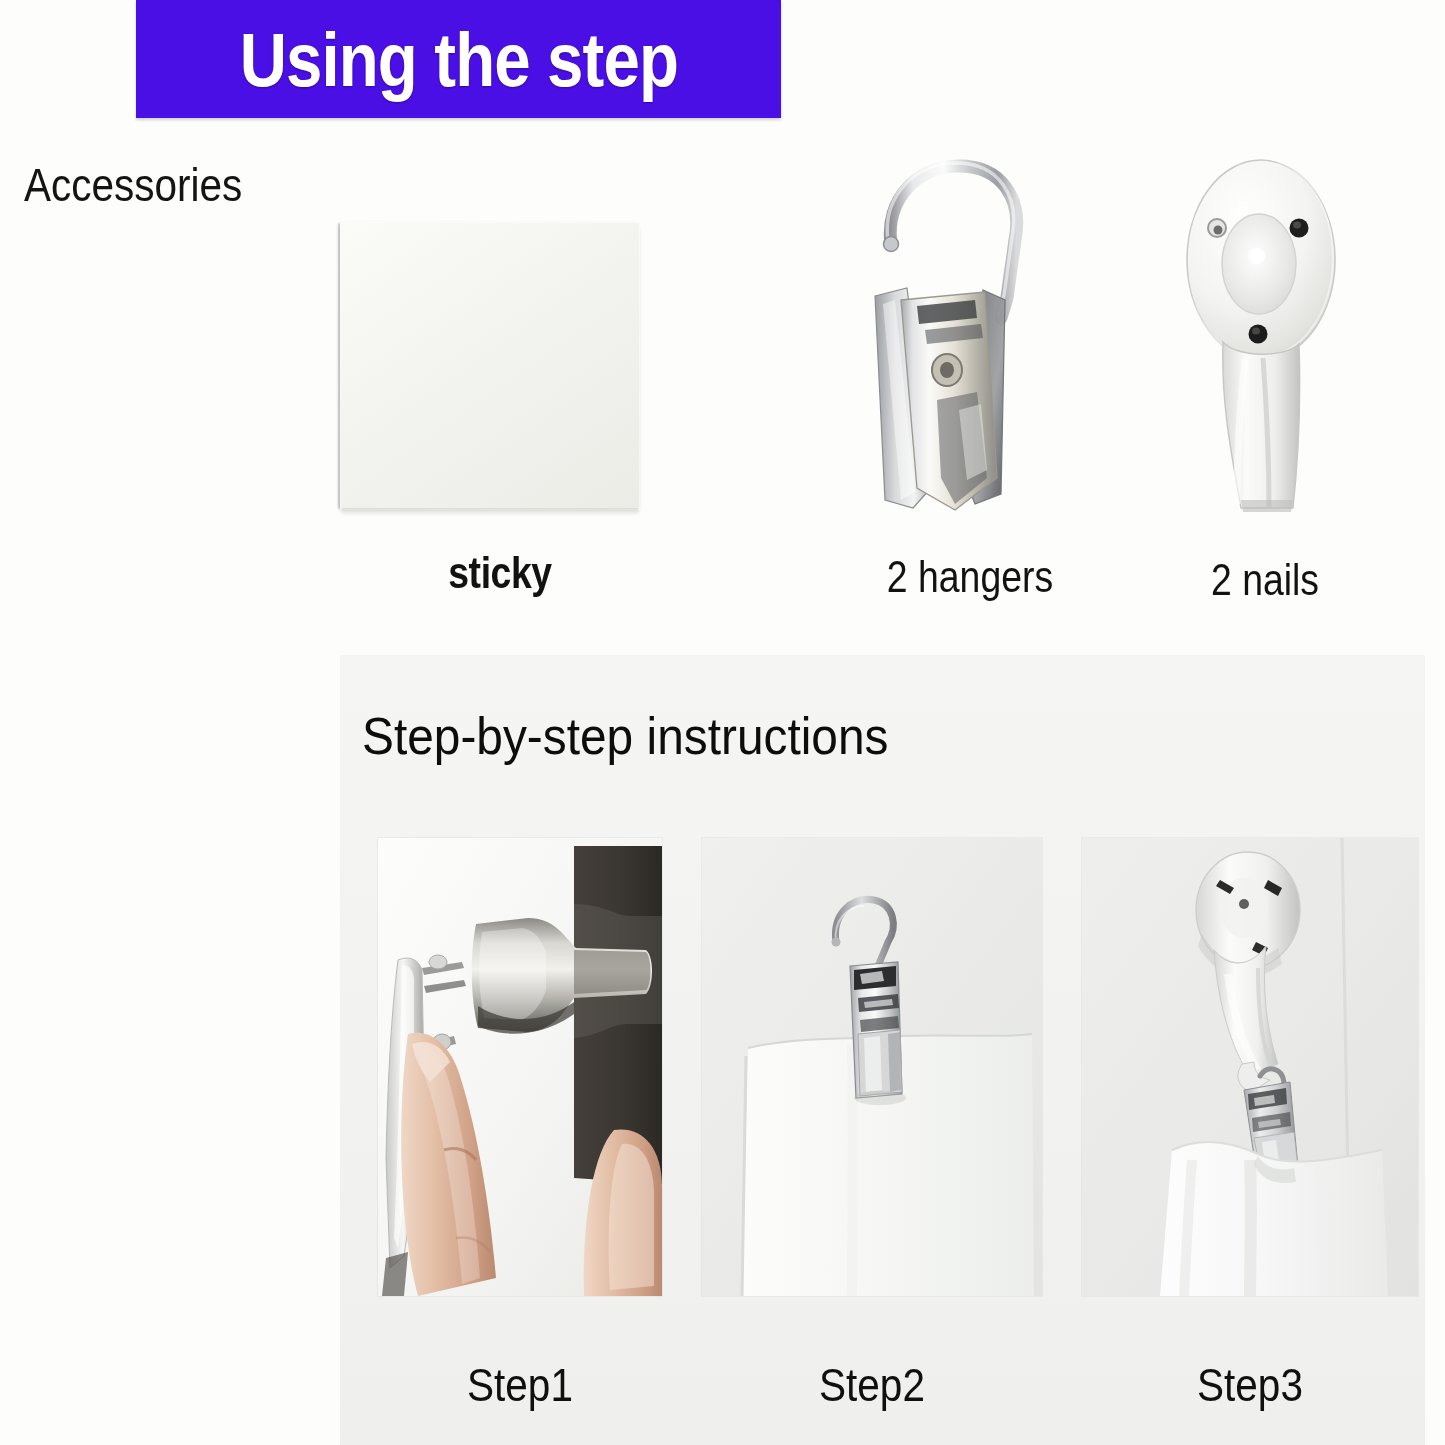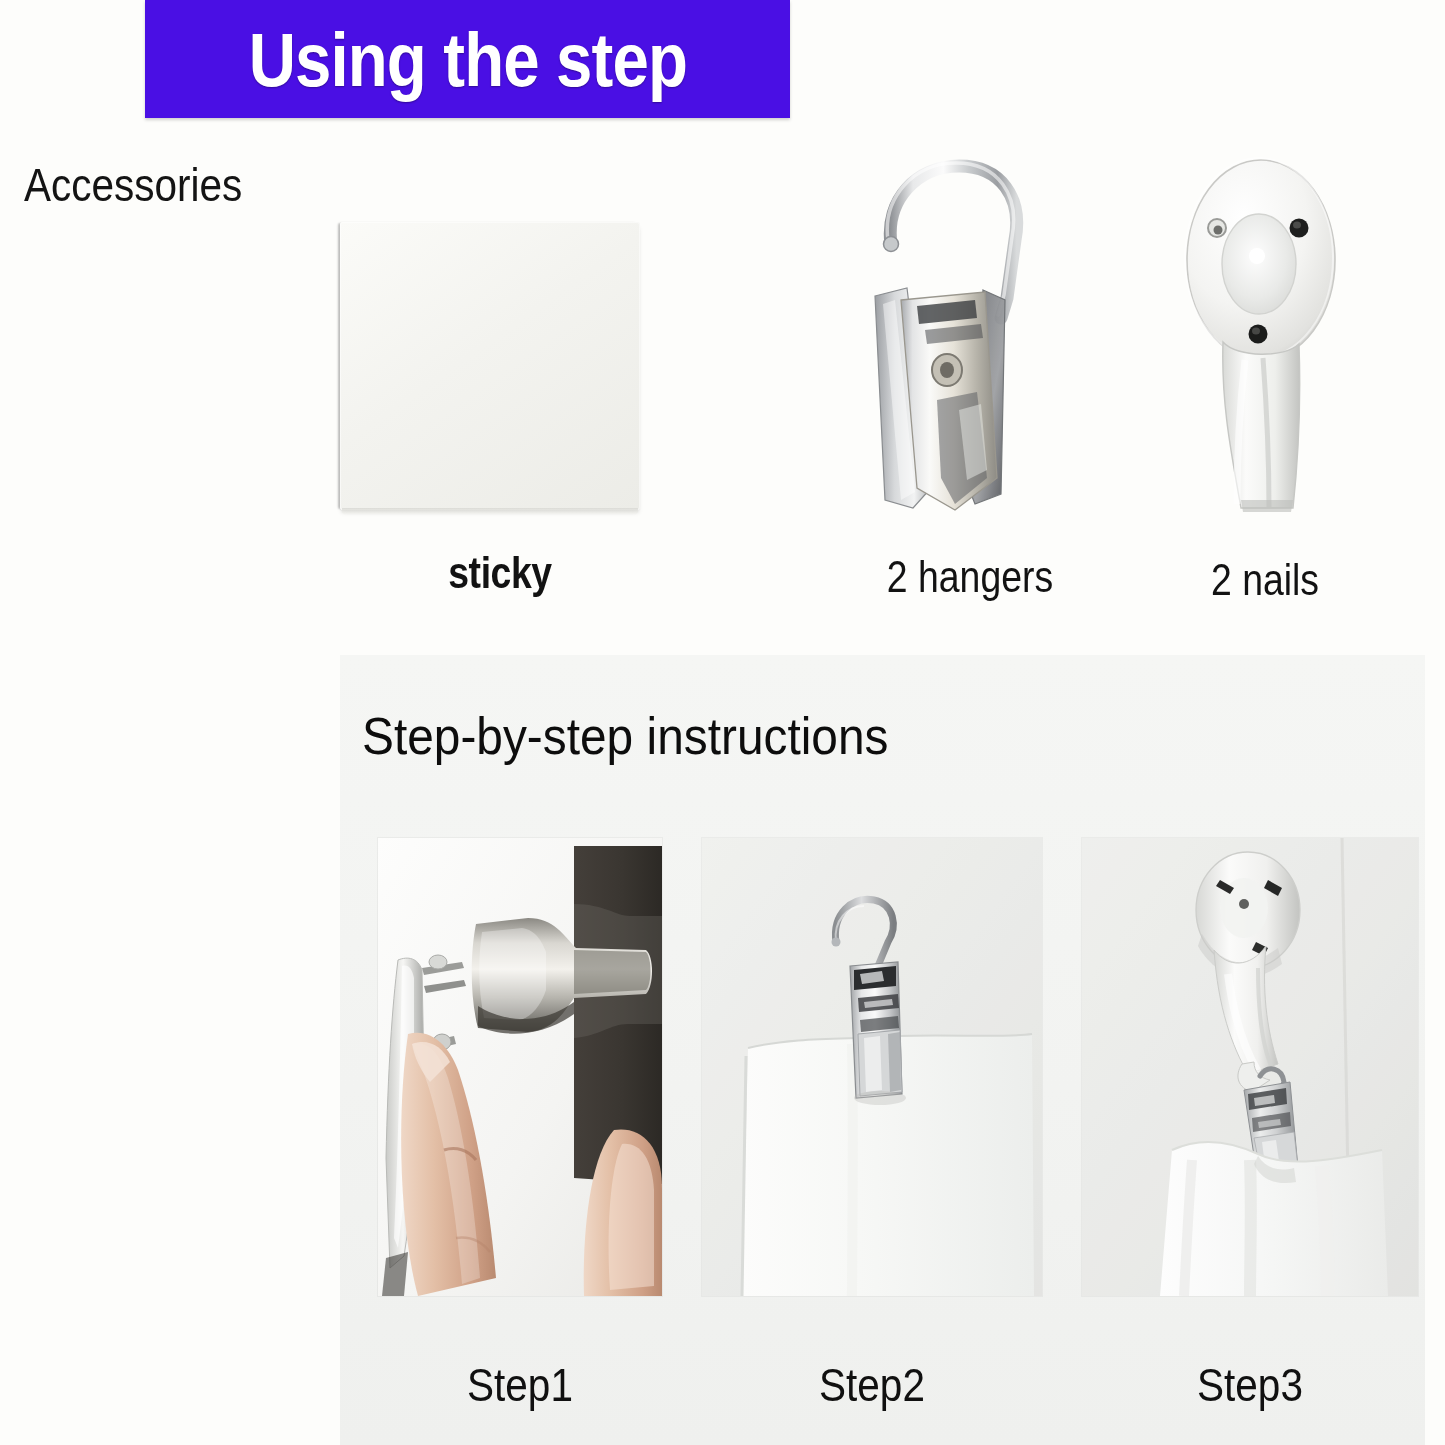--- a/index.html
+++ b/index.html
@@ -7,21 +7,21 @@
     width:1445px;height:1445px;
     background:#fdfdfb;
     font-family:"Liberation Sans", sans-serif;
     overflow:hidden;
     position:relative;
   }
   .page{position:absolute;inset:0;}
 
   
   .title-banner{
-    position:absolute;left:145px;top:0px;width:645px;height:118px;
+    position:absolute;left:136px;top:0px;width:645px;height:118px;
     background:#4A0FE4;
     display:flex;align-items:center;justify-content:center;
     box-shadow:0 2px 3px rgba(0,0,0,.18);
   }
   .title-banner .t{
     color:#ffffff;
     font-size:76px;
     font-weight:700;
     letter-spacing:-1px;
     transform:scaleX(.86);

